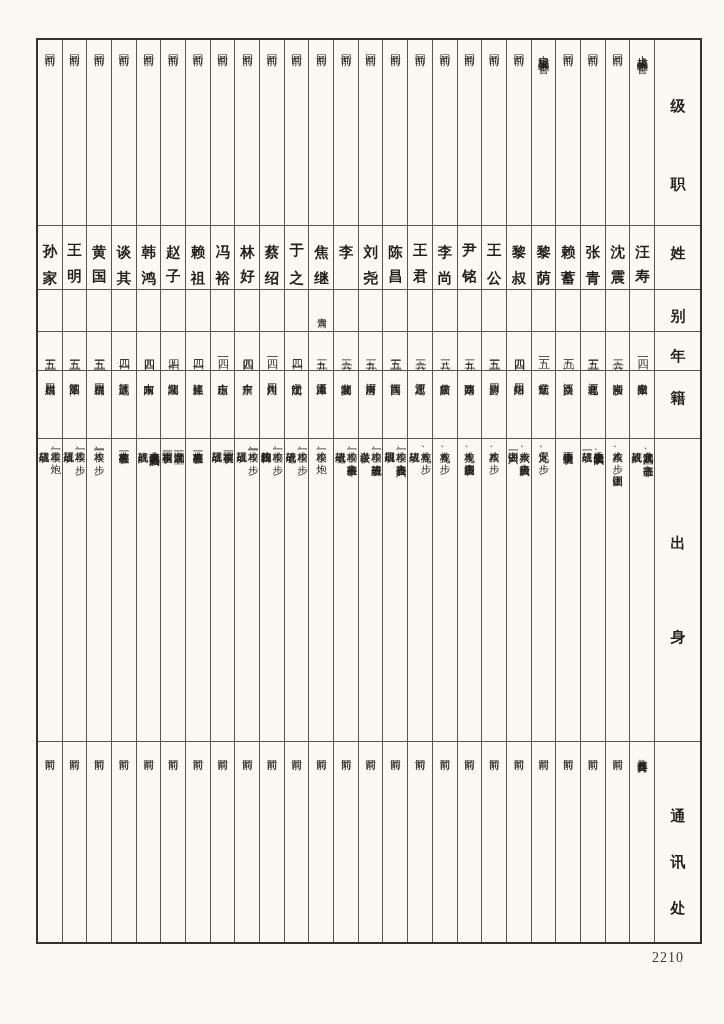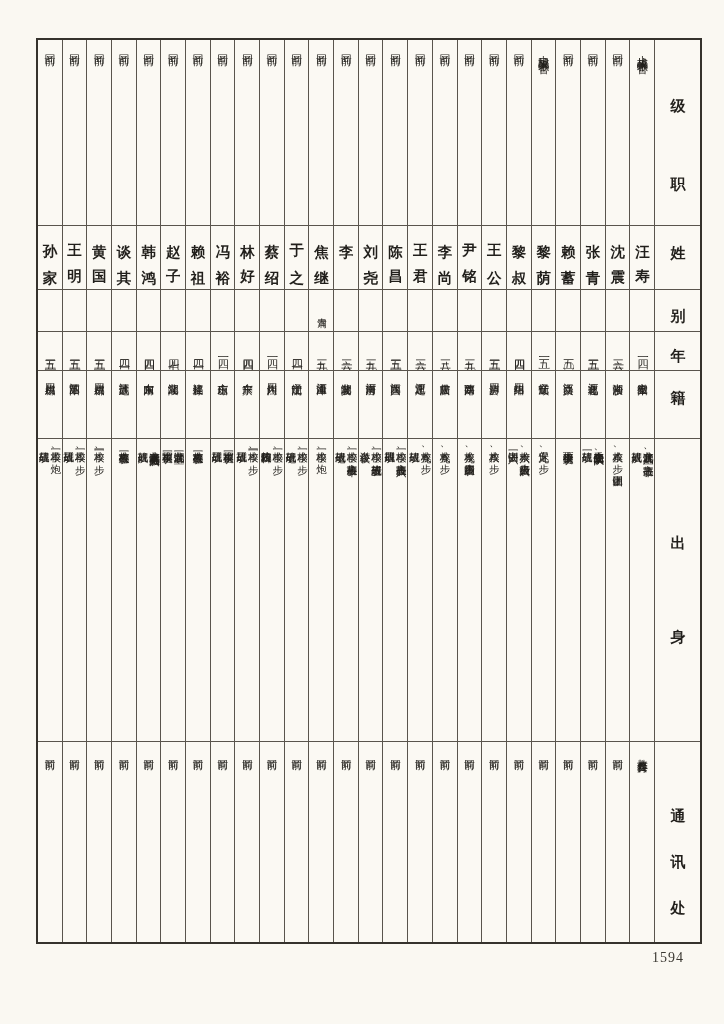--- a/index.html
+++ b/index.html
@@ -709,14 +709,14 @@
     <div class="cell origin">
       <span class="vtext">本校一二、炮
 战研班二</span>
     </div>
     <div class="cell address">
       <span class="vtext">同前</span>
     </div>
   </div>
     </div>
 
-  <div class="page-number">1594</div>
+  <div class="page-number">2210</div>
 </div>
 
 </body></html>

